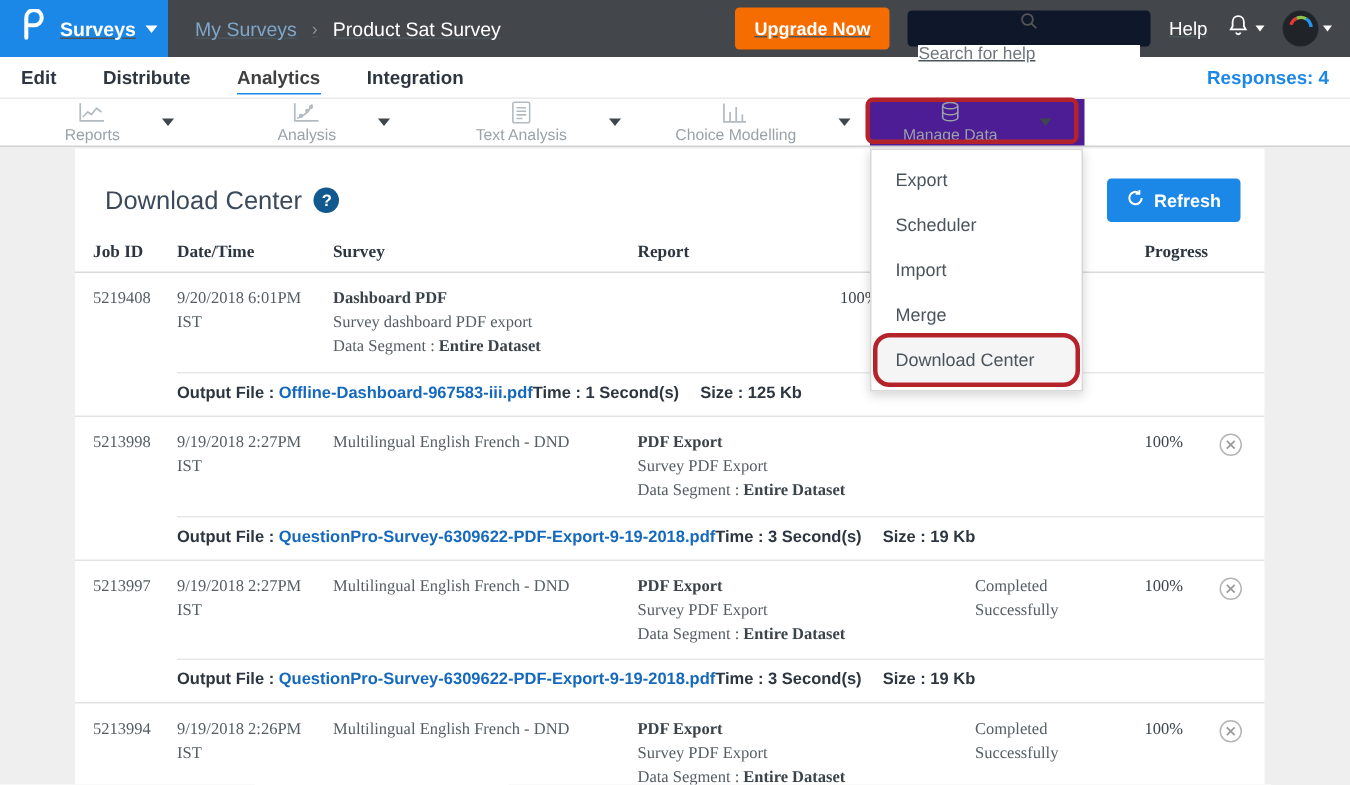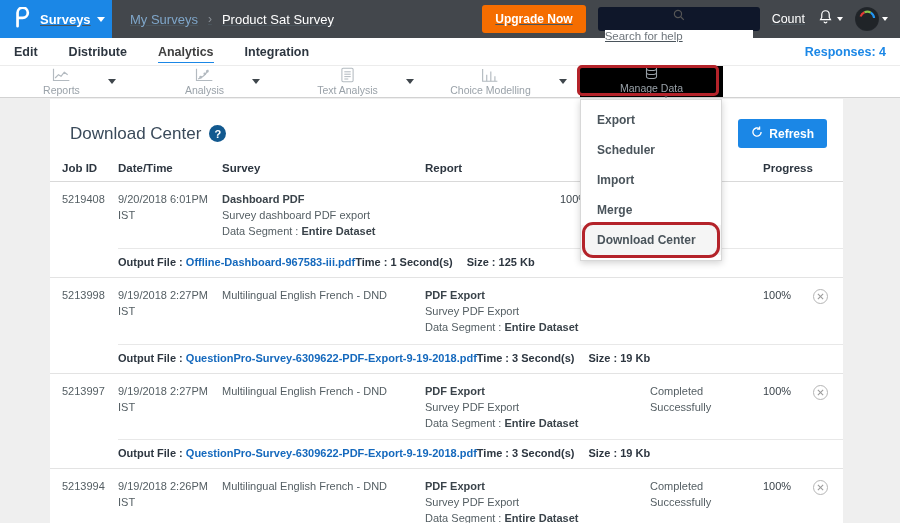--- a/index.html
+++ b/index.html
@@ -28,42 +28,42 @@
   .caret.sm { border-left-width:3px; border-right-width:3px; border-top-width:4px; }
   .avatar { width:24px; height:24px; border-radius:50%; background:#23272c; display:flex; align-items:center; justify-content:center; }
   
   .navrow { position:absolute; top:38px; left:0; right:0; height:27px; background:#fff; display:flex; align-items:center; padding:0 14px; z-index:9; }
   .nav-item { font-size:12.5px; font-weight:bold; color:#2d3640; margin-right:31px; cursor:pointer; padding:4px 0 3px; }
   .nav-item.active { color:#404040; border-bottom:1px solid #1b87e6; }
   .responses { margin-left:auto; font-size:12.5px; font-weight:bold; color:#1b87e6; }
   
   .toolbar { position:absolute; top:65px; left:0; right:0; height:33px; background:#fff; border-top:1px solid #ececec; border-bottom:1px solid #d2d2d2; display:flex; padding-left:8px; z-index:9; }
   .tool-group { width:143px; display:flex; align-items:center; justify-content:center; gap:0; position:relative; cursor:pointer; }
-  .tool-group.active { background:#000000;flex-direction:column; }
+  .tool-group.active { background:#4c1d95; }
   .tool-item { display:flex; flex-direction:column; align-items:center; justify-content:center; line-height:1; }
   .tool-item svg { display:block; }
   .tool-label { font-size:10.5px; color:#9aa2a9; margin-top:2px; }
   .tool-caret { color:#3f464c; margin-left:28px; }
   
   .anno { position:absolute; border:3px solid #b4232a; border-radius:5px; pointer-events:none; }
   .anno-manage { left:577px; top:65px; width:142px; height:31px; z-index:60; }
   .anno-dc { position:absolute; border:3px solid #b4232a; border-radius:11px; left:1px; right:1px; top:-3px; bottom:-3px; pointer-events:none; }
   
-  .menu { position:absolute; left:580px; top:99px; width:142px; background:#fff; border:1px solid #d8d8d8; box-shadow:0 2px 7px rgba(0,0,0,.18); padding:5px 0; z-index:50;font-weight:bold; }
+  .menu { position:absolute; left:580px; top:99px; width:142px; background:#fff; border:1px solid #d8d8d8; box-shadow:0 2px 7px rgba(0,0,0,.18); padding:5px 0; z-index:50; }
   .menu-item { font-size:12px; color:#4a545b; padding:8px 16px; cursor:pointer; position:relative; }
   .menu-item.hl { background:#f5f5f5; }
   
   .card { position:absolute; left:50px; top:99px; width:793px; bottom:0; background:#fff; z-index:1; }
   .card-head { display:flex; align-items:center; padding:20px 16px 12px 20px; }
   .page-title { font-size:17px; font-weight:500; color:#3a4a5a; }
   .q-badge { width:17px; height:17px; border-radius:50%; background:#12598f; color:#fff; font-size:11px; font-weight:bold; display:inline-flex; align-items:center; justify-content:center; margin-left:8px; cursor:pointer; }
   .refresh-btn { margin-left:auto; background:#1b87e6; color:#fff; border:none; border-radius:3px; font-size:12px; font-weight:bold; padding:7px 13px; display:flex; align-items:center; gap:6px; cursor:pointer; font-family:"Liberation Sans",sans-serif; }
   
   .tbl { font-size:11px; }
-  .trow { display:flex; padding-left:12px; }
+  .trow { display:flex; padding-left:12px;font-family:Liberation Serif, serif; }
   .c-job { width:56px; padding-right:6px; }
   .c-date { width:104px; padding-right:8px; }
   .c-survey { width:203px; padding-right:10px; }
   .c-report { width:225px; padding-right:10px; }
   .c-status { width:113px; padding-right:8px; }
   .c-prog { width:50px; }
   .c-close { width:30px; display:flex; justify-content:flex-start; }
   .thead { font-weight:bold; color:#2d3640; font-size:11.5px; padding-bottom:7px; border-bottom:1px solid #d9d9d9; margin-top:2px; }
   .row-block { border-bottom:1px solid #e3e3e3; }
   .row-main { padding-top:10px; padding-bottom:8px; line-height:1.45; color:#545e63; }
@@ -101,21 +101,21 @@
     <button class="upgrade-btn">Upgrade Now</button>
     <div class="search-box">
       <span>
         <svg width="12" height="12" viewBox="0 0 14 14">
             <circle cx="5.8" cy="5.8" r="4.2" stroke="#555" stroke-width="1.4" fill="none"></circle>
             <line x1="9" y1="9" x2="12.6" y2="12.6" stroke="#555" stroke-width="1.4"></line>
           </svg>
       </span>
       <input type="text" placeholder="Search for help" style="">
     </div>
-    <span class="help-label">Count</span>
+    <span class="help-label">Help</span>
     <span class="icon-btn">
       <span>
         <svg width="17" height="18" viewBox="0 0 24 24" fill="none" stroke="#fff" stroke-width="1.7">
             <path d="M12 3.2c-3.2 0-5.3 2.5-5.3 5.6v3.8L5 15.6h14l-1.7-3V8.8c0-3.1-2.1-5.6-5.3-5.6z"></path>
             <path d="M9.8 18.6a2.3 2.3 0 0 0 4.4 0"></path>
           </svg>
       </span>
       <span class="caret sm"></span>
     </span>
     <span class="icon-btn">

